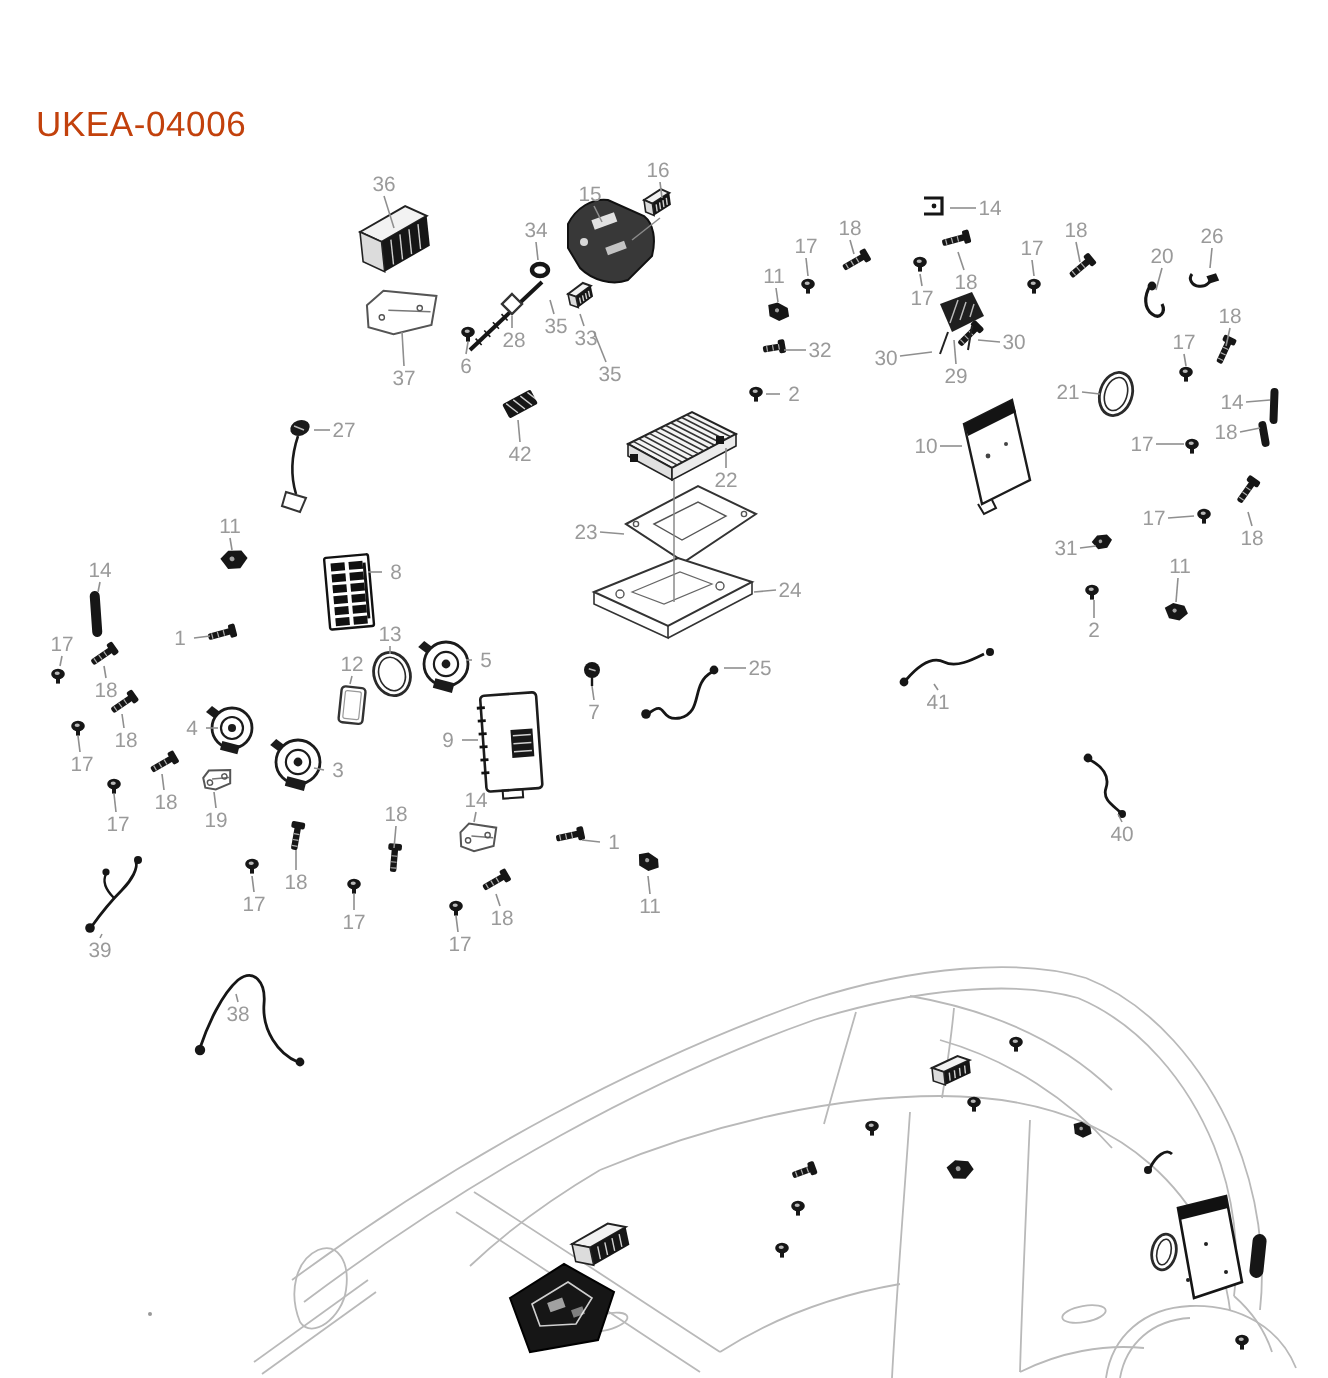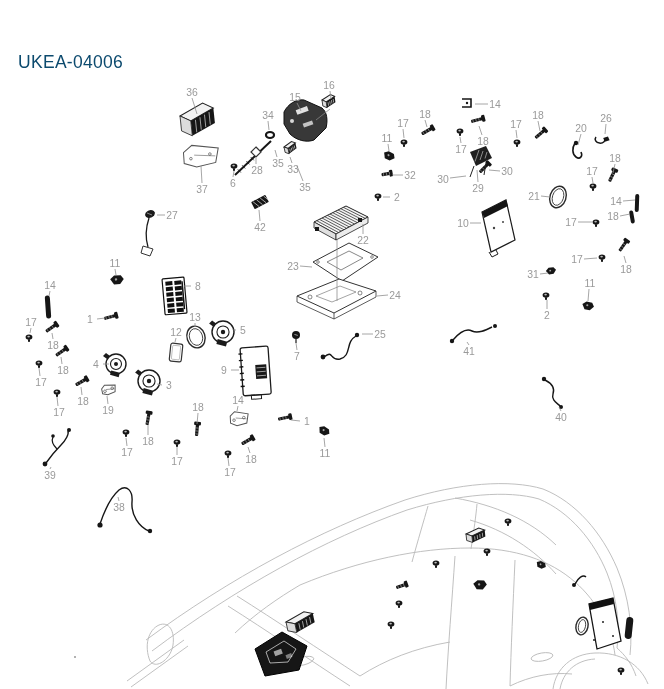--- a/index.html
+++ b/index.html
@@ -1,18 +1,18 @@
 <!DOCTYPE html>
 <html><head>
 <meta charset="utf-8">
 <style>
   html,body{margin:0;padding:0;background:#fff;}
   .stage{position:relative;width:664px;height:689px;background:#fff;overflow:hidden;
          font-family:"Liberation Sans",sans-serif;}
-  .title{position:absolute;left:18px;top:52px;font-size:17.5px;color:#0c4a6e;
+  .title{position:absolute;left:18px;top:52px;font-size:17.5px;color:#c2410c;
          letter-spacing:.3px;font-family:"Liberation Sans",sans-serif;}
   svg{position:absolute;left:0;top:0;}
   .callout{font-family:"Liberation Sans",sans-serif;font-size:10.4px;fill:#9a9a9a;}
   .leader{stroke:#8f8f8f;stroke-width:.8;}
   .carline{stroke:#b9b9b9;stroke-width:.9;fill:none;}
 </style>
 </head>
 <body>
 
 <div class="stage">

